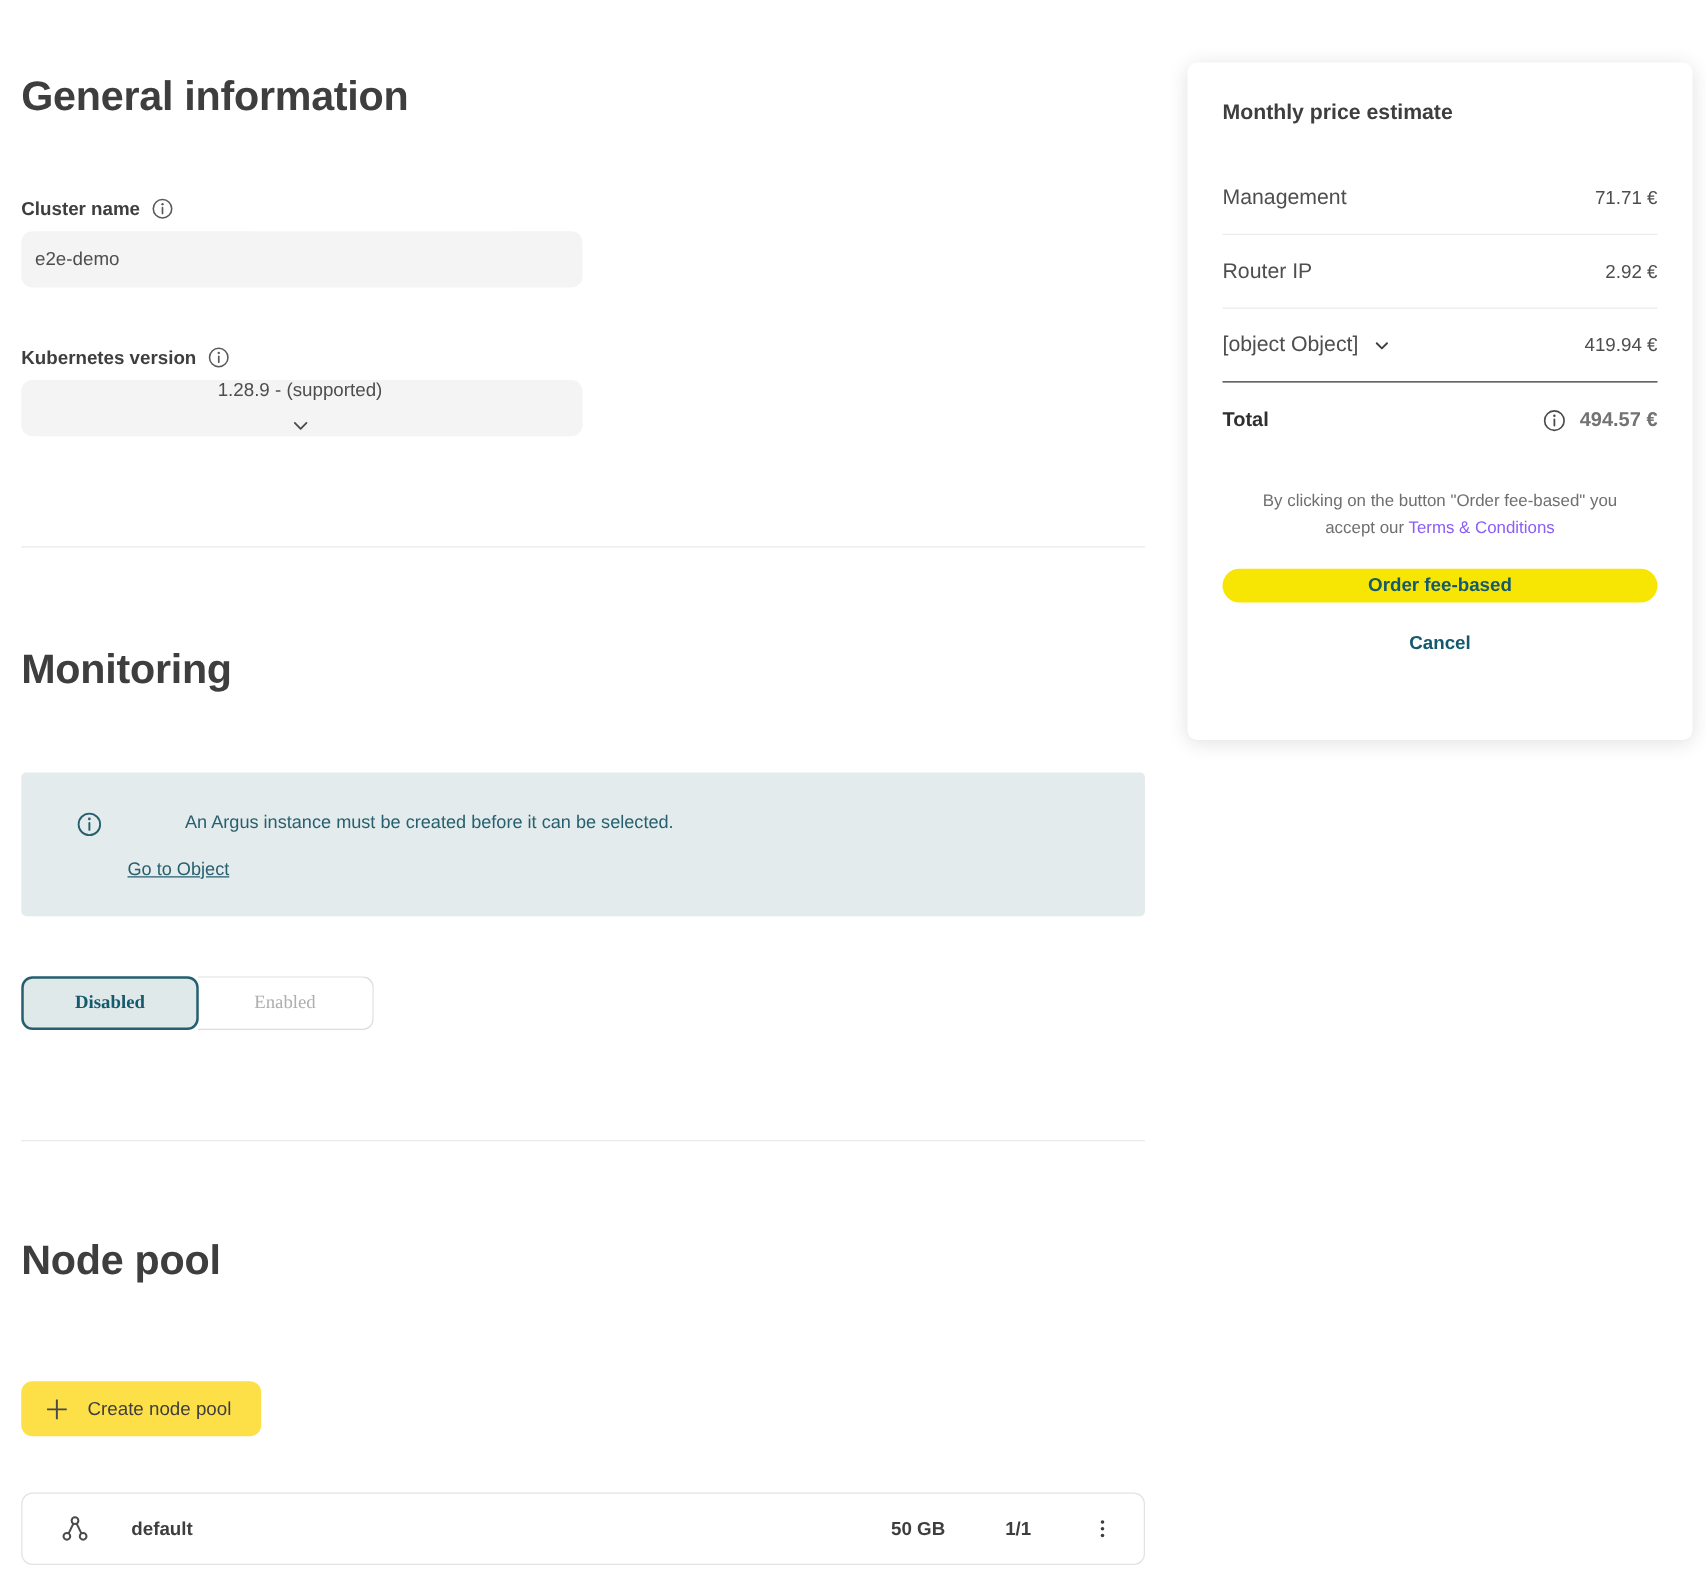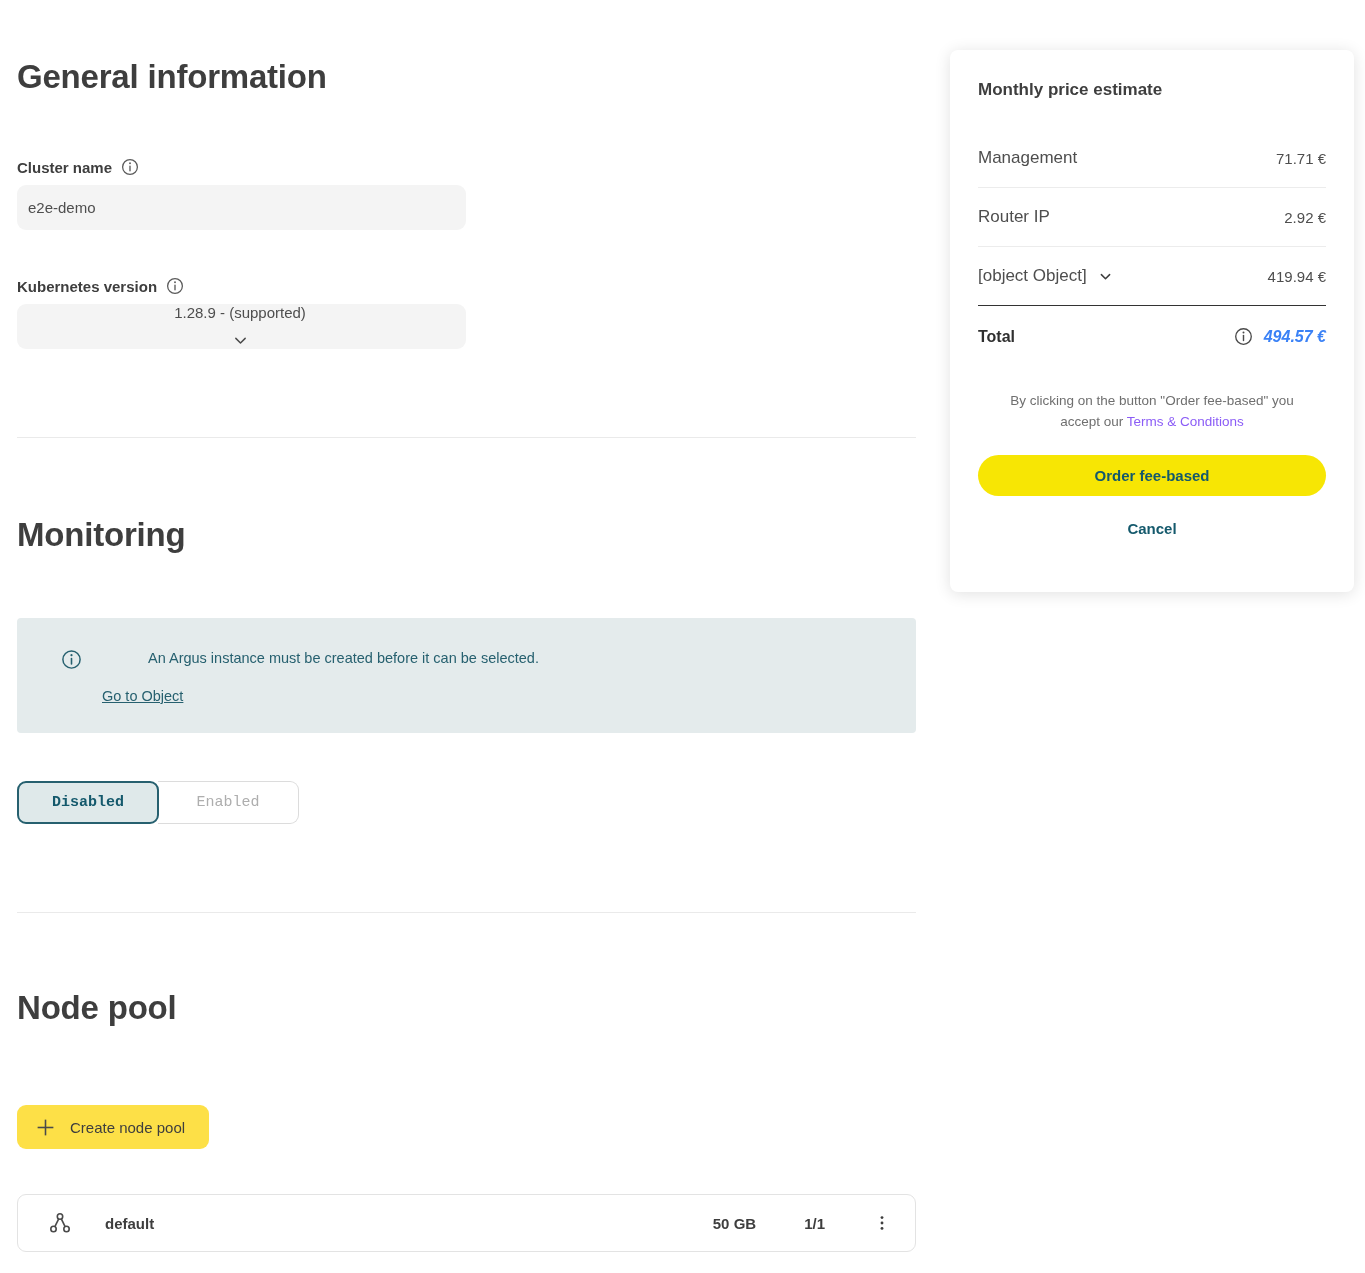--- a/index.html
+++ b/index.html
@@ -62,21 +62,21 @@
   .alert-link {
     font-size: 14.5px; color: #26606f; text-decoration: underline;
     width: max-content; cursor: pointer;
   }
 
   
   .status-block { margin-top: 48px; }
   .status-label { font-size: 14px; font-weight: 700; color: #3e3e3e; }
   .toggle-group { margin-top: 11px; display: flex; }
   .toggle-btn {
-    height: 43px; font-family: Liberation Mono, monospace; font-size: 15px;
+    height: 43px; font-family: Liberation Serif, serif; font-size: 15px;
     background: #ffffff; cursor: pointer;
     display: flex; align-items: center; justify-content: center;
   }
   .toggle-selected {
     width: 142px;
     background: #dfe9ea; border: 2px solid #26606f; border-radius: 9px;
     color: #14596c; font-weight: 700; z-index: 2;
   }
   .toggle-unselected {
     width: 141px; margin-left: -1px;
@@ -130,30 +130,30 @@
   .price-row-value { font-size: 15px; color: #4e4e4e; }
   .price-row-last { border-bottom: 1.5px solid #333333; }
 
   .total-row {
     display: flex; align-items: center; justify-content: space-between;
     padding-top: 21px;
   }
   .total-label { font-size: 16px; font-weight: 700; color: #2f2f2f; }
   .total-right { display: flex; align-items: center; gap: 11px; }
   .total-right .info-icon { color: #4a4a4a; }
-  .total-value { font-size: 16px; font-weight: 700; color: #3b82f6; font-style: italic; }
+  .total-value { font-size: 16px; font-weight: 700; color: #737373; }
 
   .terms {
     margin: 44px auto 0; max-width: 302px; text-align: center;
     font-size: 13.5px; color: #6f6f6f; line-height: 21px;
   }
   .terms-link { color: #8b5cf6; text-decoration: none; cursor: pointer; }
 
   .order-btn {
-    margin-top: 23px; width: 348px; height: 41px;
+    margin-top: 23px; width: 348px; height: 27px;
     background: #f7e604; border: none; border-radius: 21px;
     font-family: "Liberation Sans", sans-serif;
     font-size: 15px; font-weight: 700; color: #14596c; cursor: pointer;
     display: block;
   }
   .cancel-btn {
     margin: 24px auto 0; display: block;
     background: none; border: none;
     font-family: "Liberation Sans", sans-serif;
     font-size: 15px; font-weight: 700; color: #14596c; cursor: pointer;

